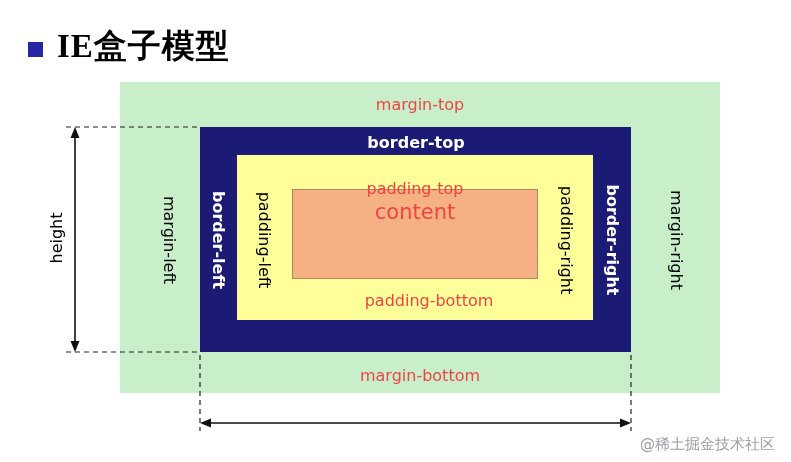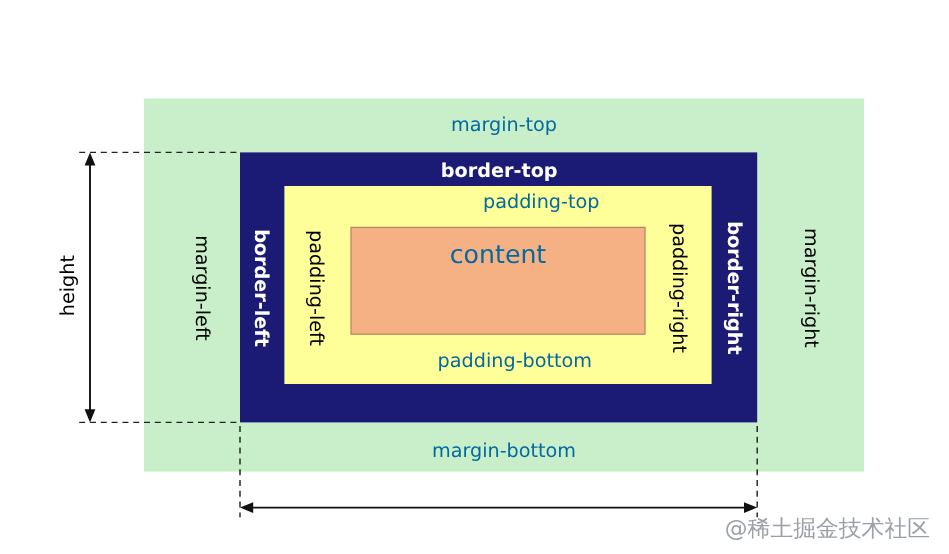--- a/index.html
+++ b/index.html
@@ -36,21 +36,21 @@
   .box { position: absolute; box-sizing: border-box; }
   .margin-box  { background: var(--margin-bg, #c8efc9); }
   .border-box  { background: var(--border-bg, #1b1b75); }
   .padding-box { background: var(--padding-bg, #ffff99); }
   .content-box { background: var(--content-bg, #f5b183); border: 1px solid rgba(0,0,0,0.25); }
   .lbl {
     position: absolute;
     transform: translate(-50%, -50%);
     font-size: 16px;
     white-space: nowrap;
-    color: #0369a1;
+    color: #ef4444;
   }
   .vlbl {
     position: absolute;
     transform: translate(-50%, -50%) rotate(90deg);
     font-size: 16px;
     white-space: nowrap;
     color: #000;
   }
   .vlbl-ccw {
     position: absolute;
@@ -64,38 +64,42 @@
   .measure-overlay {
     position: absolute;
     left: 0; top: 0;
     width: 791px; height: 462px;
     pointer-events: none;
   }
   .watermark {
     position: absolute;
     right: 16px;
     bottom: 8px;
-    font-size: 19px;
+    font-size: 15px;
     color: #9aa0a6;
   }
 </style>
 </head>
 <body>
 
 <div class="slide">
 
+  <div class="title-row">
+    <div class="title-bullet"></div>
+    <div class="page-title">IE盒子模型</div>
+  </div>
 
   <div class="box margin-box" style="left:120px; top:82px;  width:600px; height:311px;"></div>
   <div class="box border-box" style="left:200px; top:127px; width:431px; height:225px;"></div>
   <div class="box padding-box" style="left:237px; top:155px; width:356px; height:165px;"></div>
   <div class="box content-box" style="left:292px; top:189px; width:246px; height:90px;"></div>
 
   <div class="lbl" style="left:420px; top:104px;">margin-top</div>
   <div class="lbl border-lbl" style="left:416px; top:142px;">border-top</div>
-  <div class="lbl" style="left:415px; top:168px;margin-left:36px;">padding-top</div>
+  <div class="lbl" style="left:415px; top:188px;">padding-top</div>
   <div class="lbl content-lbl" style="left:415px; top:212px;">content</div>
   <div class="lbl" style="left:429px; top:300px;">padding-bottom</div>
   <div class="lbl" style="left:420px; top:375px;text-align:center;">margin-bottom</div>
 
   <div class="vlbl" style="left:169px; top:240px;">margin-left</div>
   <div class="vlbl border-lbl" style="left:218px; top:240px;">border-left</div>
   <div class="vlbl" style="left:264px; top:240px;">padding-left</div>
   <div class="vlbl" style="left:566px; top:240px;">padding-right</div>
   <div class="vlbl border-lbl" style="left:612px; top:240px;">border-right</div>
   <div class="vlbl" style="left:676px; top:240px;">margin-right</div>

